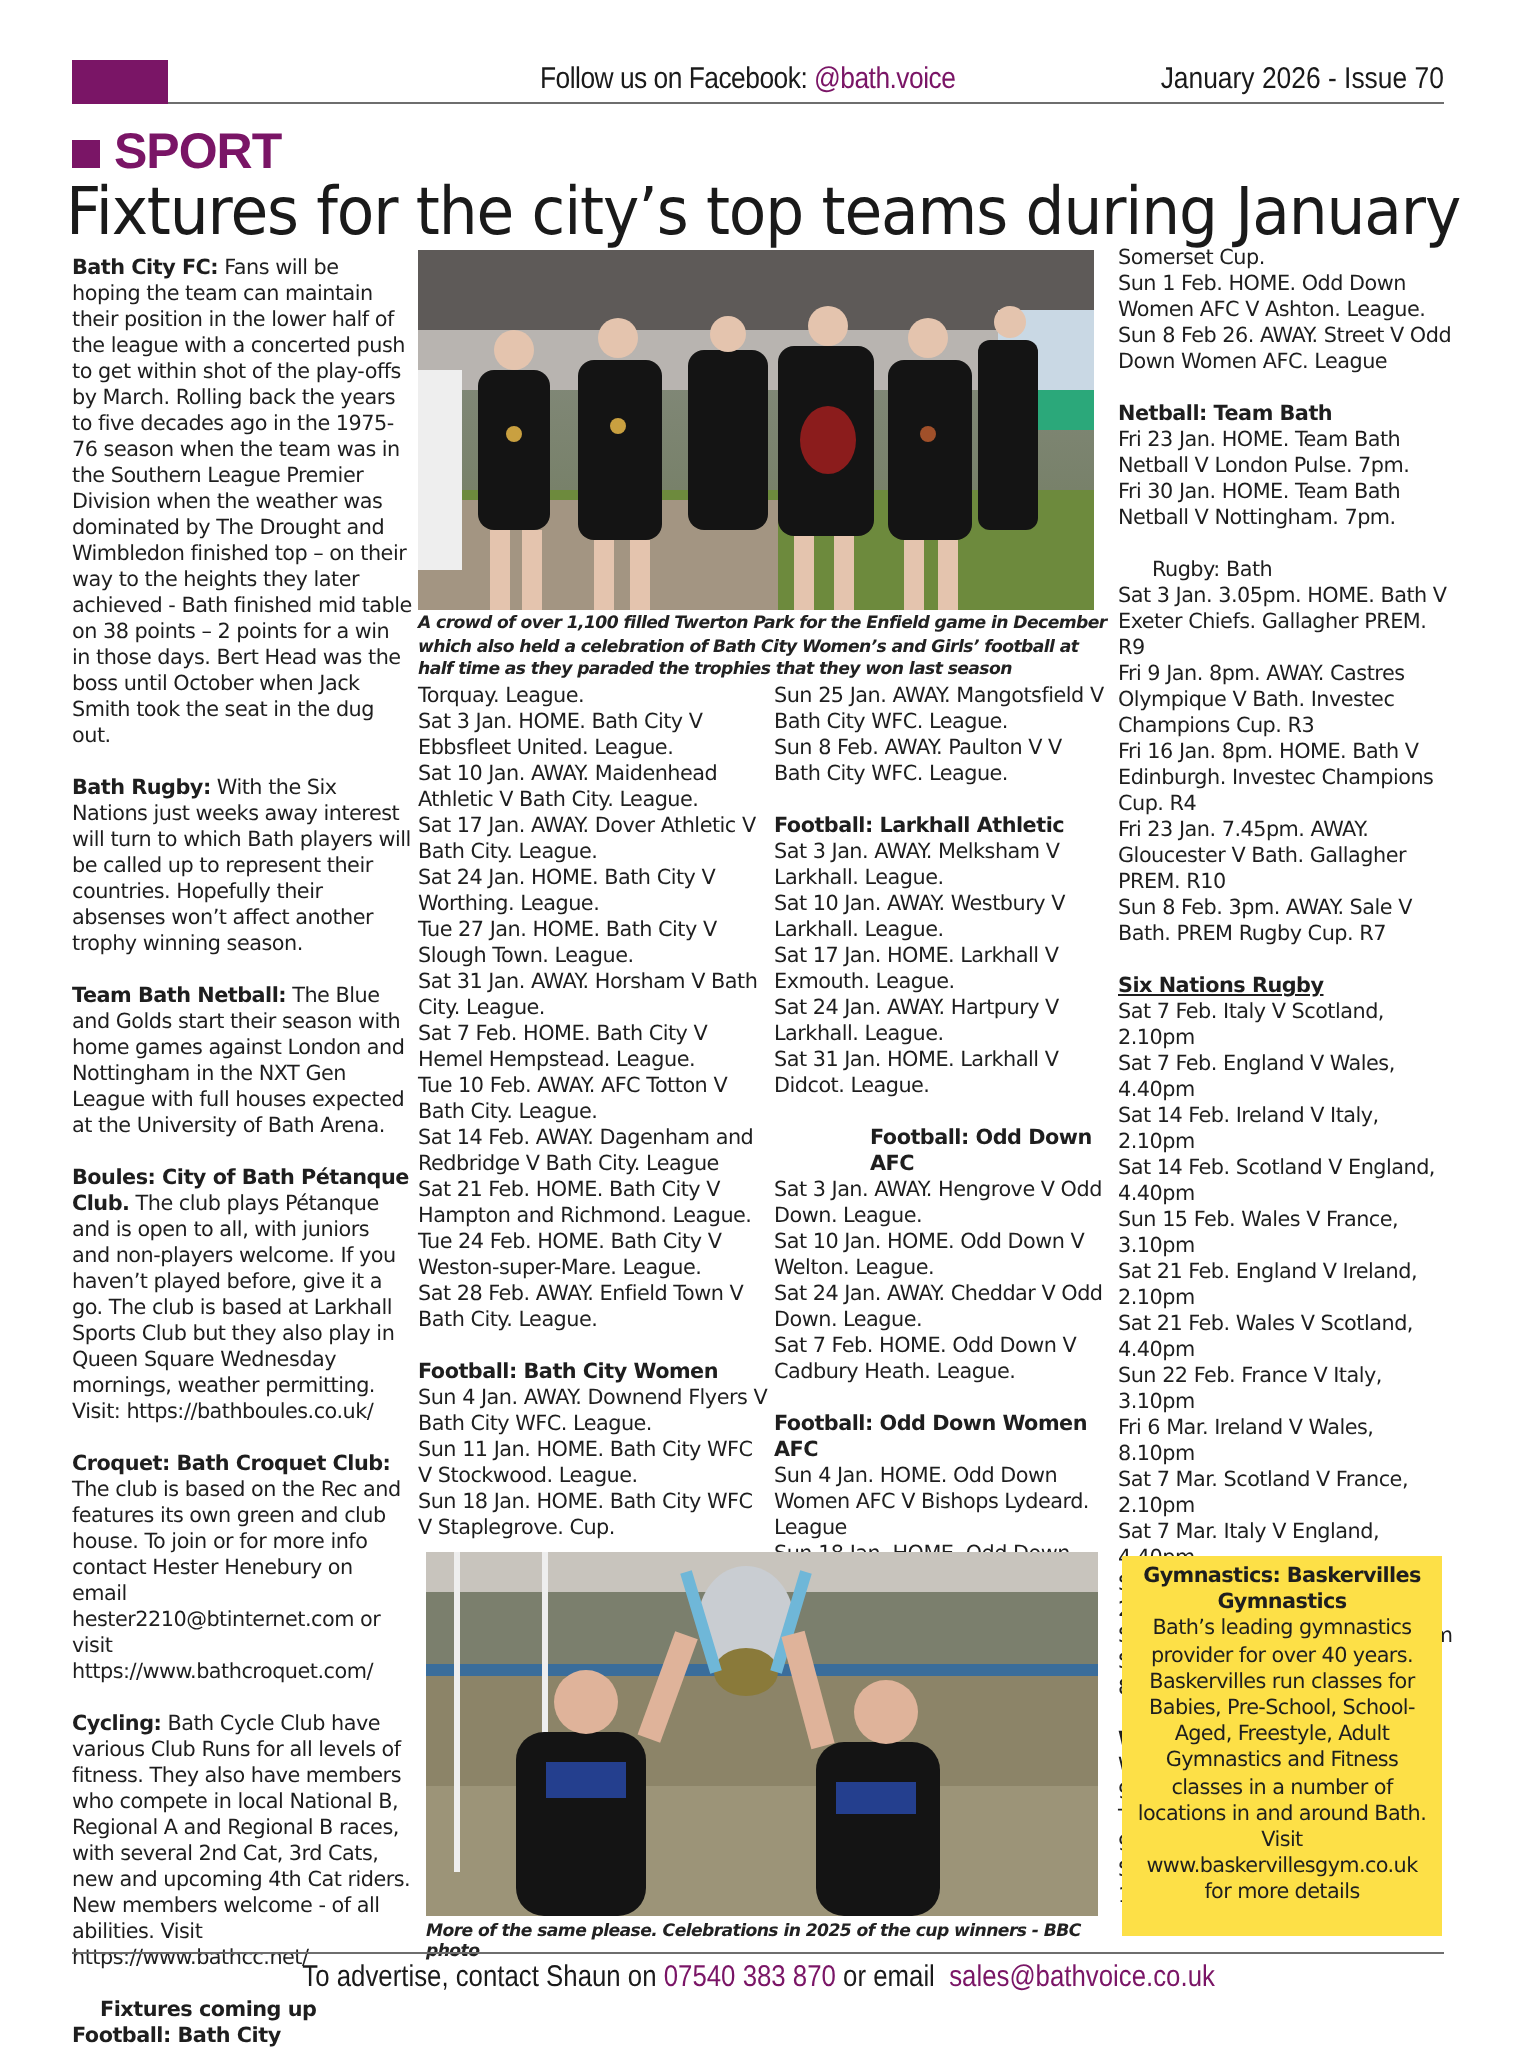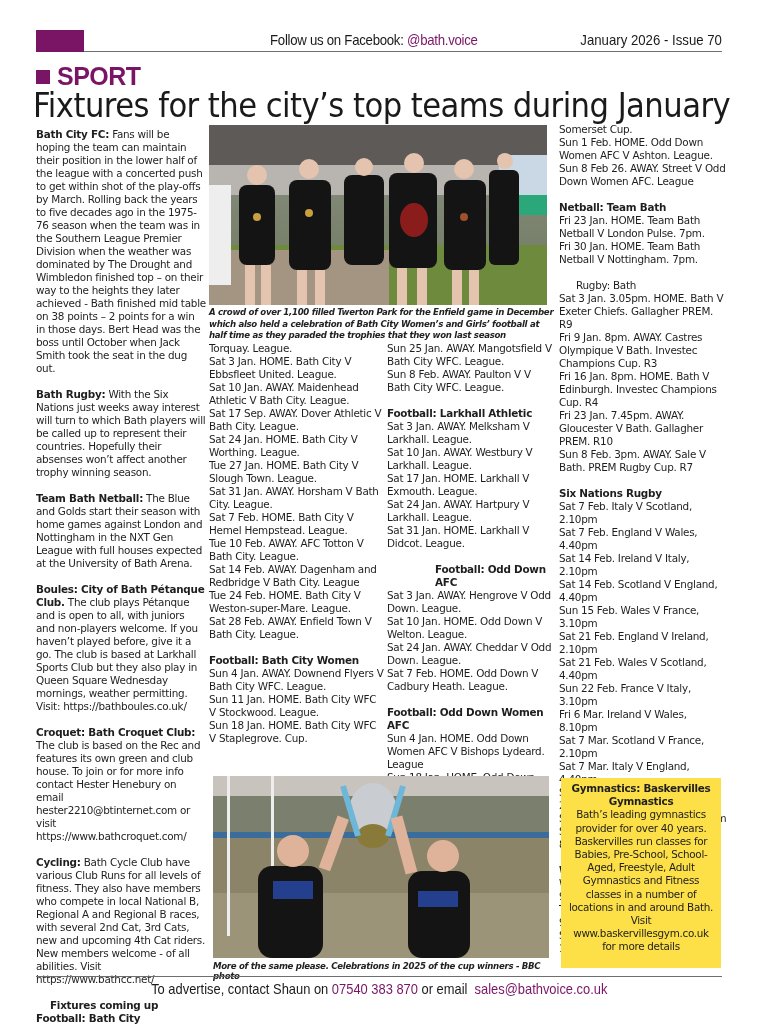--- a/index.html
+++ b/index.html
@@ -119,27 +119,28 @@
   </svg>
 </div>
 <div class="cap1">A crowd of over 1,100 filled Twerton Park for the Enfield game in December which also held a celebration of Bath City Women’s and Girls’ football at half time as they paraded the trophies that they won last season</div>
 
 <div class="col col2">
   <div id="col2-content">
       <div>Torquay. League.</div>
       <div class="blk">
         <div>Sat 3 Jan. HOME. Bath City V Ebbsfleet United. League.</div>
         <div>Sat 10 Jan. AWAY. Maidenhead Athletic V Bath City. League.</div>
-        <div>Sat 17 Sep. AWAY. Dover Athletic V Bath City. League.</div>
+        <div>Sat 17 Jan. AWAY. Dover Athletic V Bath City. League.</div>
         <div>Sat 24 Jan. HOME. Bath City V Worthing. League.</div>
         <div>Tue 27 Jan. HOME. Bath City V Slough Town. League.</div>
         <div>Sat 31 Jan. AWAY. Horsham V Bath City. League.</div>
         <div>Sat 7 Feb. HOME. Bath City V Hemel Hempstead. League.</div>
         <div>Tue 10 Feb. AWAY. AFC Totton V Bath City. League.</div>
         <div>Sat 14 Feb. AWAY. Dagenham and Redbridge V Bath City. League</div>
+        <div>Sat 21 Feb. HOME. Bath City V Hampton and Richmond. League.</div>
         <div>Tue 24 Feb. HOME. Bath City V Weston-super-Mare. League.</div>
         <div>Sat 28 Feb. AWAY. Enfield Town V Bath City. League.</div>
       </div>
       <div class="blk" style="margin-bottom: 0px;">
         <div style="font-weight: bold;">Football: Bath City Women</div>
         <div>Sun 4 Jan. AWAY. Downend Flyers V Bath City WFC. League.</div>
         <div>Sun 11 Jan. HOME. Bath City WFC V Stockwood. League.</div>
         <div>Sun 18 Jan. HOME. Bath City WFC V Staplegrove. Cup.</div>
       </div>
     </div>
@@ -188,21 +189,21 @@
       </div>
       <div class="blk">
         <div style="font-weight: normal; margin-left: 17px;">Rugby: Bath</div>
         <div>Sat 3 Jan. 3.05pm. HOME. Bath V Exeter Chiefs. Gallagher PREM. R9</div>
         <div>Fri 9 Jan. 8pm. AWAY. Castres Olympique V Bath. Investec Champions Cup. R3</div>
         <div>Fri 16 Jan. 8pm. HOME. Bath V Edinburgh. Investec Champions Cup. R4</div>
         <div>Fri 23 Jan. 7.45pm. AWAY. Gloucester V Bath. Gallagher PREM. R10</div>
         <div>Sun 8 Feb. 3pm. AWAY. Sale V Bath. PREM Rugby Cup. R7</div>
       </div>
       <div class="blk">
-        <div style="font-weight: bold;">Six Nations Rugby</div>
+        <div style="font-weight: bold; text-decoration: underline;">Six Nations Rugby</div>
         <div>Sat 7 Feb. Italy V Scotland, 2.10pm</div>
         <div>Sat 7 Feb. England V Wales, 4.40pm</div>
         <div>Sat 14 Feb. Ireland V Italy, 2.10pm</div>
         <div>Sat 14 Feb. Scotland V England, 4.40pm</div>
         <div>Sun 15 Feb. Wales V France, 3.10pm</div>
         <div>Sat 21 Feb. England V Ireland, 2.10pm</div>
         <div>Sat 21 Feb. Wales V Scotland, 4.40pm</div>
         <div>Sun 22 Feb. France V Italy, 3.10pm</div>
         <div>Fri 6 Mar. Ireland V Wales, 8.10pm</div>
         <div>Sat 7 Mar. Scotland V France, 2.10pm</div>

